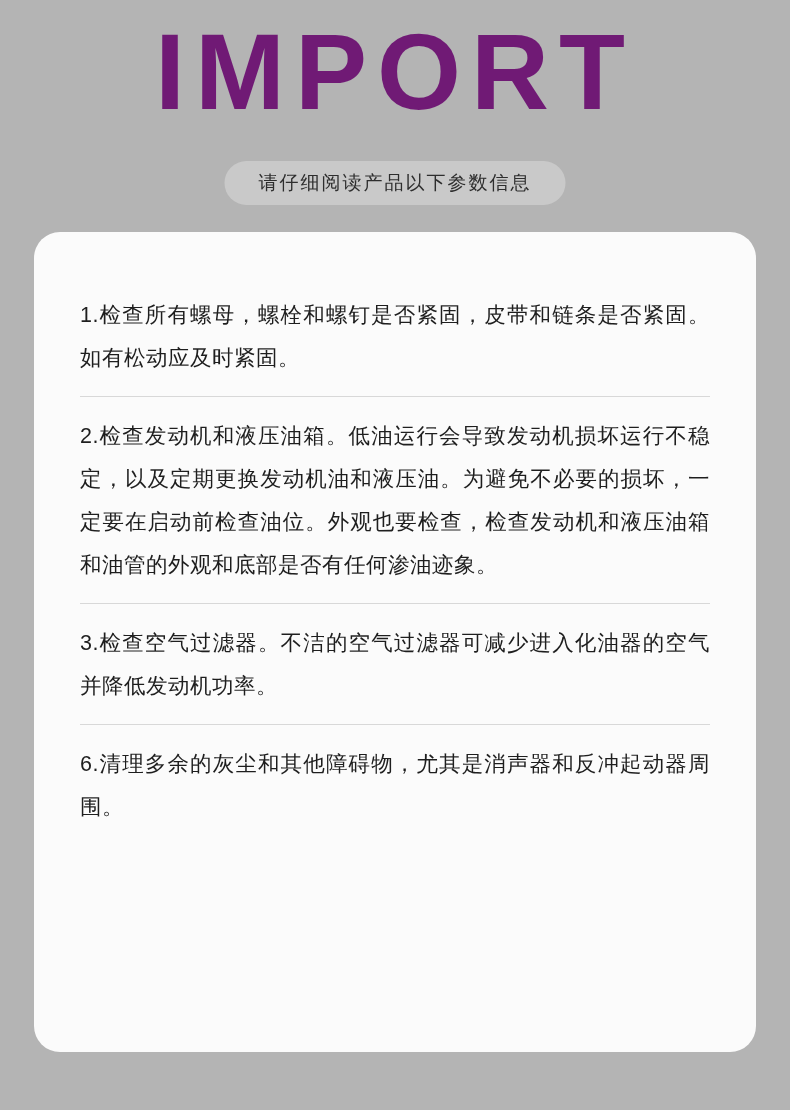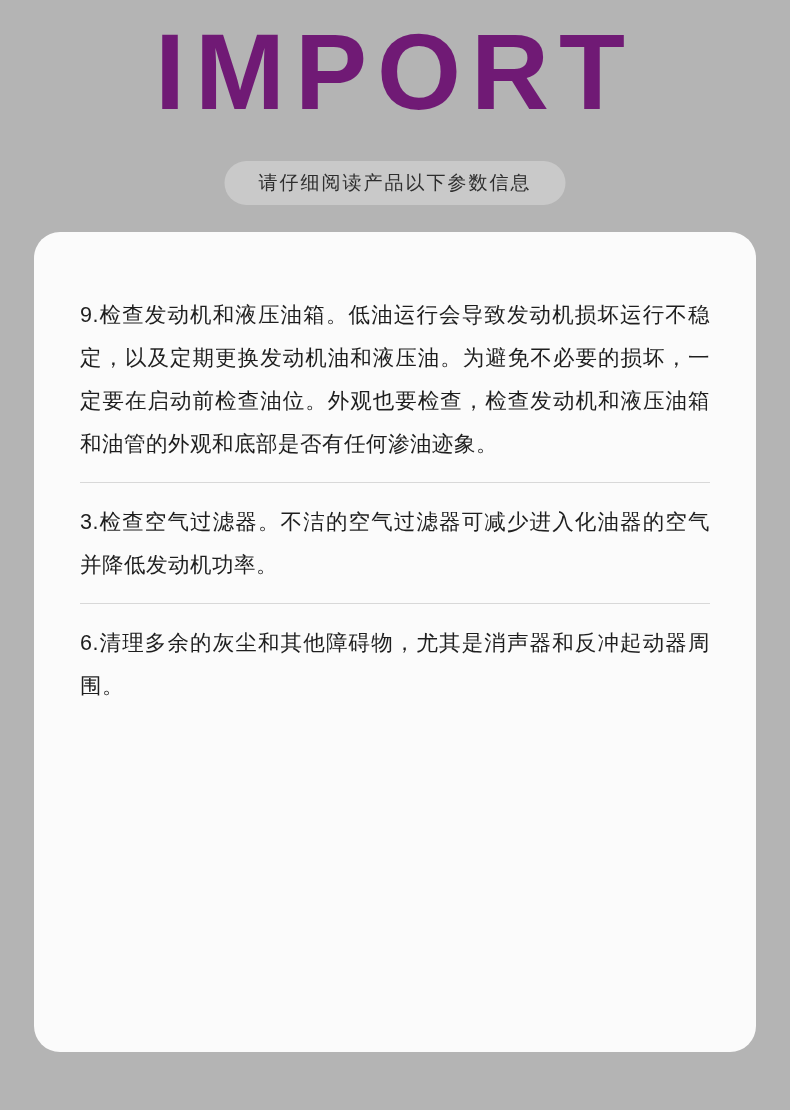--- a/index.html
+++ b/index.html
@@ -106,23 +106,26 @@
 <div class="page">
 
   <div class="header">
     <div class="watermark">IMPORT</div>
     <div class="subtitle-pill">请仔细阅读产品以下参数信息</div>
   </div>
 
   <div class="card">
     <div class="items">
 
+      <div class="item">
+        <div class="item-text">1.检查所有螺母，螺栓和螺钉是否紧固，皮带和链条是否紧固。如有松动应及时紧固。</div>
+      </div>
 
       <div class="item">
-        <div class="item-text">9.检查发动机和液压油箱。低油运行会导致发动机损坏运行不稳定，以及定期更换发动机油和液压油。为避免不必要的损坏，一定要在启动前检查油位。外观也要检查，检查发动机和液压油箱和油管的外观和底部是否有任何渗油迹象。</div>
+        <div class="item-text">2.检查发动机和液压油箱。低油运行会导致发动机损坏运行不稳定，以及定期更换发动机油和液压油。为避免不必要的损坏，一定要在启动前检查油位。外观也要检查，检查发动机和液压油箱和油管的外观和底部是否有任何渗油迹象。</div>
       </div>
 
       <div class="item">
         <div class="item-text">3.检查空气过滤器。不洁的空气过滤器可减少进入化油器的空气并降低发动机功率。</div>
       </div>
 
       <div class="item">
         <div class="item-text">6.清理多余的灰尘和其他障碍物，尤其是消声器和反冲起动器周围。</div>
       </div>
 

